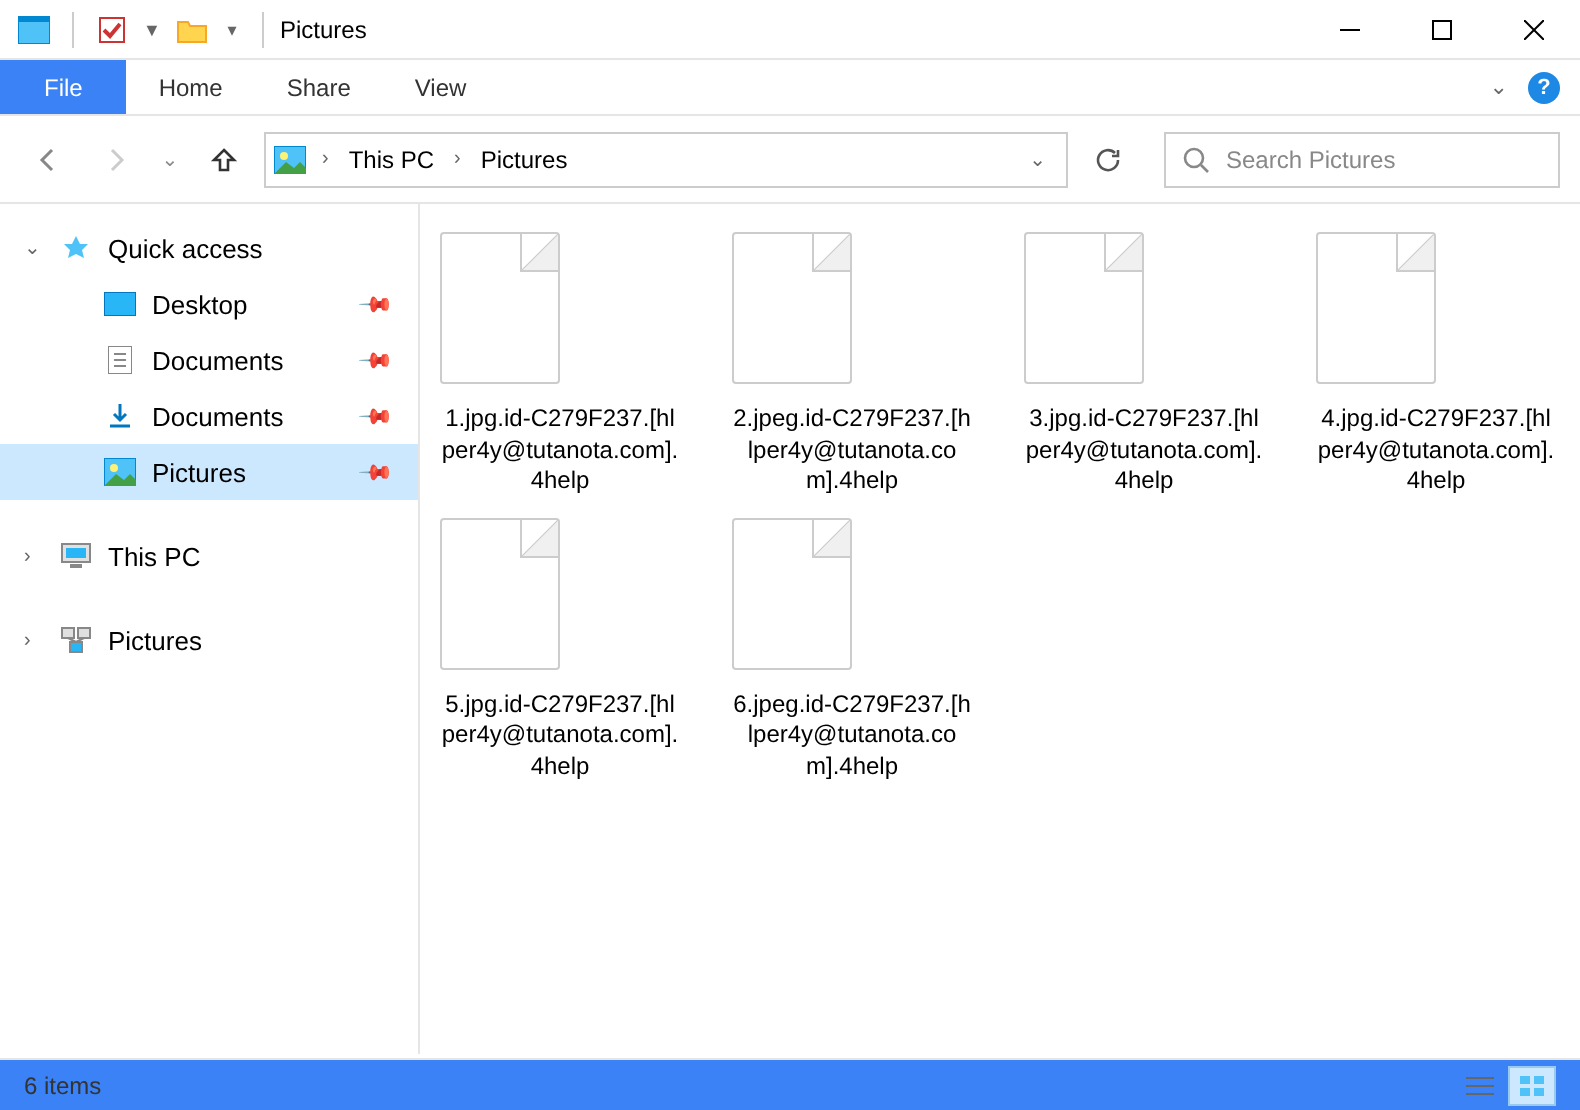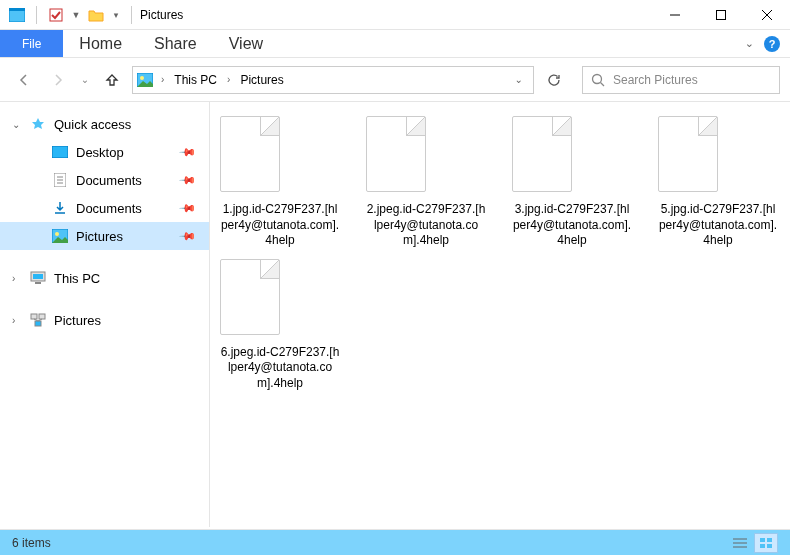--- a/index.html
+++ b/index.html
@@ -10,21 +10,21 @@
 .titlebar-left { display: flex; align-items: center; padding-left: 6px; gap: 2px; }
 .qat-icon { width: 22px; height: 22px; display: flex; align-items: center; justify-content: center; }
 .title-sep { width: 1px; height: 18px; background: #ccc; margin: 0 6px; }
 .title-text { font-size: 12px; color: #000; }
 .titlebar-right { margin-left: auto; display: flex; }
 .winbtn { width: 46px; height: 30px; display: flex; align-items: center; justify-content: center; color: #000; }
 
 
 .ribbon { height: 28px; display: flex; align-items: stretch; border-bottom: 1px solid #e5e5e5; }
 .file-tab { background: #3b82f6; color: #fff; font-size: 12px; padding: 0 22px; display: flex; align-items: center; }
-.ribbon-tab { font-size: 16px; color: #333; padding: 0 16px; display: flex; align-items: center; }
+.ribbon-tab { font-size: 12px; color: #333; padding: 0 16px; display: flex; align-items: center; }
 .ribbon-right { margin-left: auto; display: flex; align-items: center; padding-right: 10px; gap: 10px; }
 .help-circle { width: 16px; height: 16px; border-radius: 50%; background: #1e88e5; color: #fff; font-size: 11px; display: flex; align-items: center; justify-content: center; font-weight: bold; }
 
 
 .addressbar { height: 44px; display: flex; align-items: center; padding: 0 10px; gap: 6px; border-bottom: 1px solid #e5e5e5; }
 .navbtn { width: 28px; height: 28px; display: flex; align-items: center; justify-content: center; color: #999; }
 .navbtn.active { color: #333; }
 .breadcrumb { flex: 1; height: 28px; border: 1px solid #ccc; display: flex; align-items: center; padding: 0 4px; gap: 4px; font-size: 12px; }
 .breadcrumb-chev { color: #666; font-size: 10px; padding: 0 4px; }
 .breadcrumb-item { padding: 0 2px; }
@@ -43,21 +43,21 @@
 .icon-sm { width: 16px; height: 16px; display: flex; align-items: center; justify-content: center; }
 
 .content { flex: 1; padding: 14px 10px; display: flex; flex-wrap: wrap; align-content: flex-start; gap: 10px 26px; position: relative; }
 .file-item { width: 120px; display: flex; flex-direction: column; align-items: flex-start; text-align: center; }
 .file-icon { width: 70px; height: 80px; position: relative; margin-bottom: 6px; }
 .file-page { width: 60px; height: 76px; background: #fff; border: 1px solid #ccc; border-radius: 2px; position: relative; }
 .file-page::before { content: ""; position: absolute; top: 0; right: 0; width: 18px; height: 18px; background: linear-gradient(135deg, #fff 0%, #fff 48%, #ccc 50%, #f0f0f0 52%, #f0f0f0 100%); border-bottom: 1px solid #ccc; border-left: 1px solid #ccc; }
 .file-label { font-size: 12px; color: #000; line-height: 1.3; word-break: break-all; }
 
 
-.statusbar { position: absolute; bottom: 0; left: 0; right: 0; height: 26px; border-top: 1px solid #e5e5e5; display: flex; align-items: center; padding: 0 12px; font-size: 12px; color: #333; background: #7dd3fc; }
+.statusbar { position: absolute; bottom: 0; left: 0; right: 0; height: 26px; border-top: 1px solid #e5e5e5; display: flex; align-items: center; padding: 0 12px; font-size: 12px; color: #333; background: #3b82f6; }
 .statusbar-right { margin-left: auto; display: flex; gap: 2px; }
 .view-btn { width: 24px; height: 20px; border: 1px solid transparent; display: flex; align-items: center; justify-content: center; }
 .view-btn.active { border-color: #99c9ef; background: #cce8ff; }
 
 svg { display: block; }
 </style>
 </head>
 <body>
 
 <div class="titlebar">
@@ -262,20 +262,26 @@
       <div class="file-item">
         <div class="file-icon">
           <div class="file-page"></div>
         </div>
         <div class="file-label">3.jpg.id-C279F237.[hlper4y@tutanota.com].4help</div>
       </div>
       <div class="file-item">
         <div class="file-icon">
           <div class="file-page"></div>
         </div>
+        <div class="file-label">4.jpg.id-C279F237.[hlper4y@tutanota.com].4help</div>
+      </div>
+      <div class="file-item">
+        <div class="file-icon">
+          <div class="file-page"></div>
+        </div>
         <div class="file-label">5.jpg.id-C279F237.[hlper4y@tutanota.com].4help</div>
       </div>
       <div class="file-item">
         <div class="file-icon">
           <div class="file-page"></div>
         </div>
         <div class="file-label">6.jpeg.id-C279F237.[hlper4y@tutanota.com].4help</div>
       </div>
     </div>
 </div>

